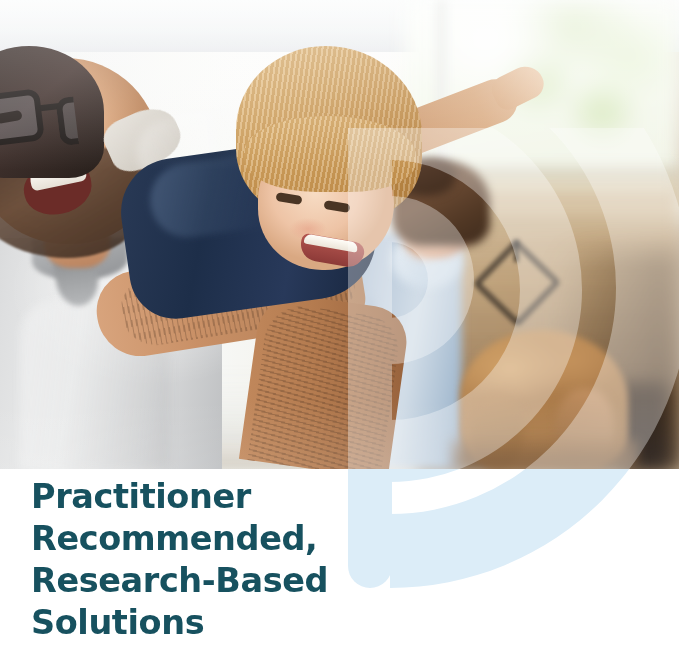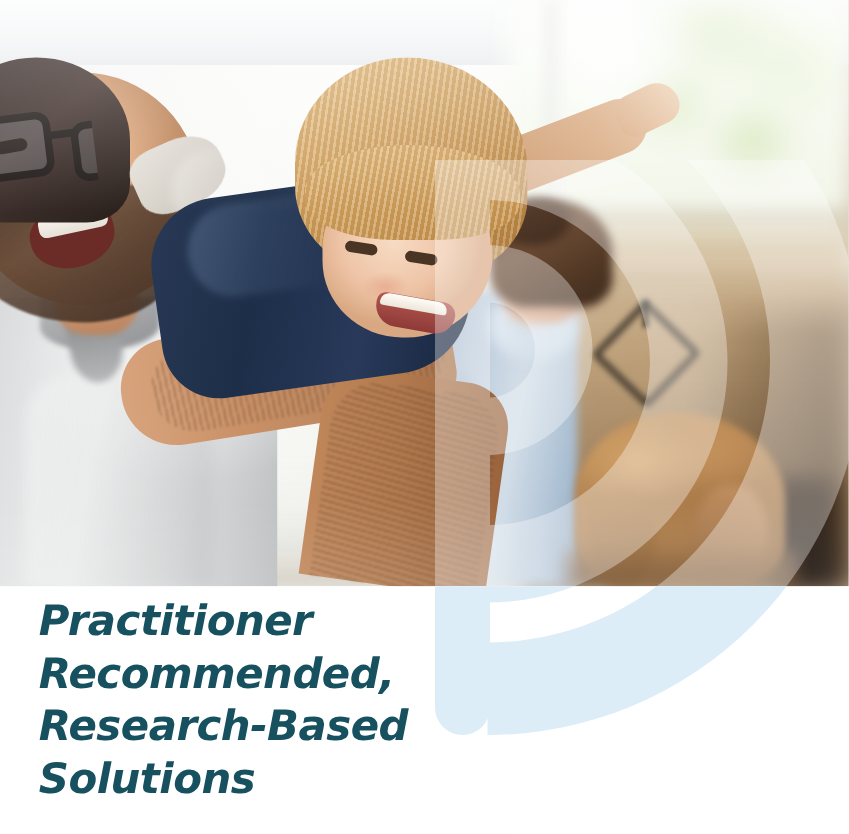--- a/index.html
+++ b/index.html
@@ -1,19 +1,19 @@
 <!DOCTYPE html>
 <html><head>
 <meta charset="utf-8">
 <style>
   * { margin:0; padding:0; box-sizing:border-box; }
   html,body { width:679px; height:667px; background:#ffffff;
     font-family:"Liberation Sans", sans-serif; overflow:hidden; }
 
-  #stage { position:relative; width:679px; height:667px; background:#ffffff; overflow:hidden;font-style:italic; }
+  #stage { position:relative; width:679px; height:667px; background:#ffffff; overflow:hidden; }
 
   
   #photo {
     position:absolute; left:0; top:0; width:679px; height:469px;
     overflow:hidden; background:#d8d4cf;
   }
   .ph { position:absolute; }
 
   
   #bg-room {

